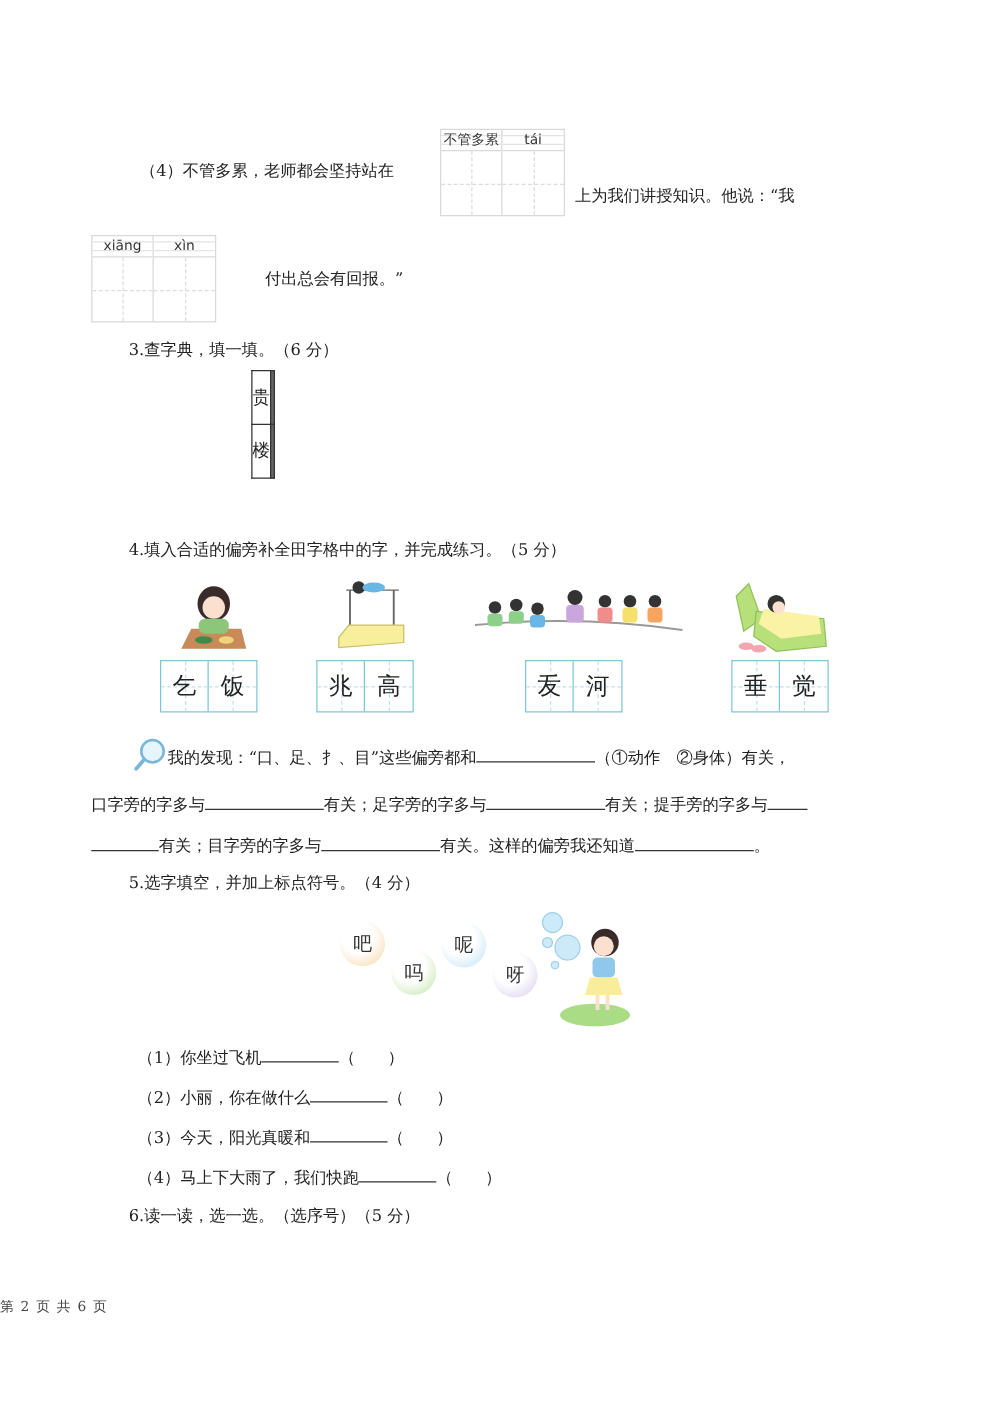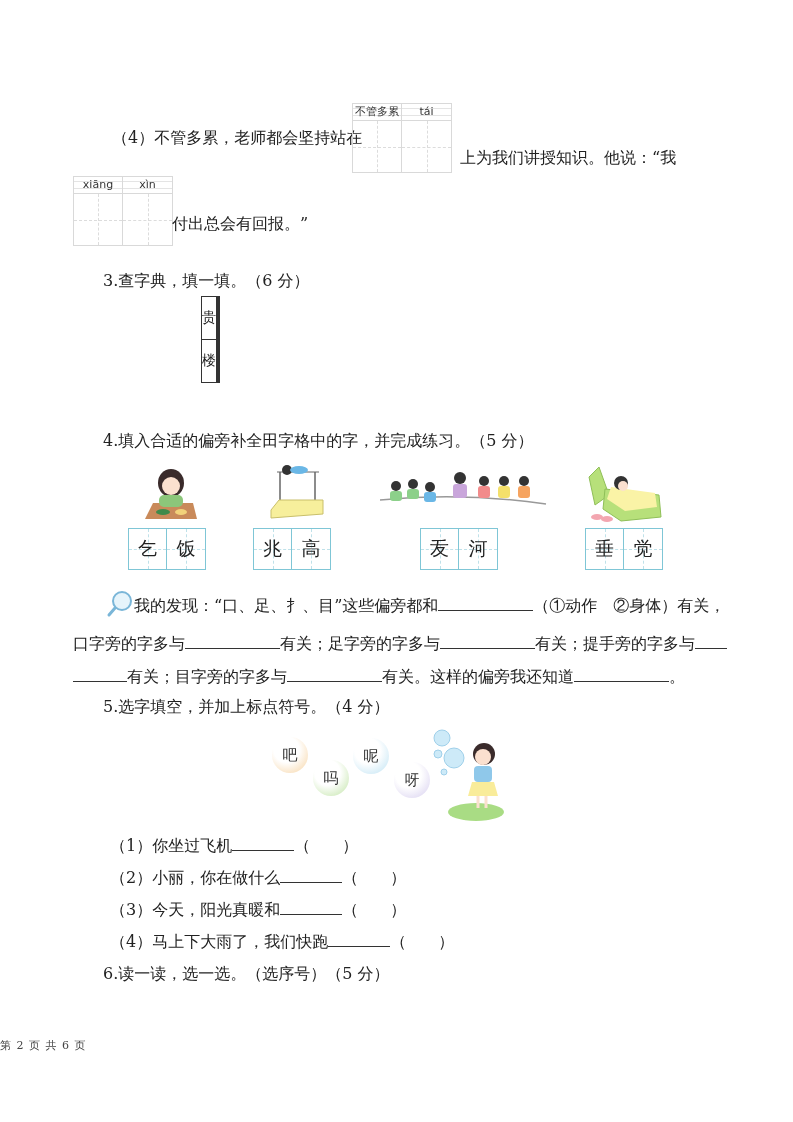--- a/index.html
+++ b/index.html
@@ -1,19 +1,19 @@
 <!DOCTYPE html>
 <html><head>
 <meta charset="utf-8">
 <style>
   * { box-sizing: border-box; margin: 0; padding: 0; }
   html, body { width: 793px; height: 1122px; background: #ffffff; }
   body { position: relative; font-family: "DejaVu Serif", "Liberation Serif", serif; color: #222; font-size: 14px; overflow: hidden; }
   .abs { position: absolute; }
-  .line { white-space: nowrap; font-size: 16px; color: #222; }
+  .line { white-space: nowrap; font-size: 13px; color: #222; }
 
   
   .py-grid { position: absolute; border: 1px solid #d9d9d9; display: flex; }
   .py-cell { position: relative; width: 49px; border-right: 1px solid #d9d9d9; }
   .py-cell:last-child { border-right: none; }
   .py-top { height: 17px; border-bottom: 1px solid #d9d9d9; position: relative; font-family: "DejaVu Sans", sans-serif; font-size: 11px; color: #333; text-align: center; line-height: 15px; }
   .py-top::before { content: ""; position: absolute; left: 0; right: 0; top: 4px; border-top: 1px solid #e4e4e4; }
   .py-top::after { content: ""; position: absolute; left: 0; right: 0; top: 11px; border-top: 1px solid #e4e4e4; }
   .py-top span { position: relative; z-index: 1; background: transparent; }
   .py-box { height: 51px; position: relative; }
@@ -53,31 +53,31 @@
       </div>
   </div>
   <div class="py-cell">
     <div class="py-top"><span>tái</span></div>
     <div class="py-box"></div>
   </div>
 </div>
 
 <div class="abs line" style="left:460px; top:128px;margin-top:20px;">上为我们讲授知识。他说：“我</div>
 
-<div class="py-grid" style="left:73px; top:176px;">
+<div class="py-grid" style="left:73px; top:188px;">
   <div class="py-cell">
     <div class="py-top"><span>xiāng</span></div>
     <div class="py-box"></div>
   </div>
   <div class="py-cell">
     <div class="py-top"><span>xìn</span></div>
     <div class="py-box"></div>
   </div>
 </div>
-<div class="abs line" style="left:172px; top:214px;">付出总会有回报。”</div>
+<div class="abs line" style="left:172px; top:214px;padding-left:40px;">付出总会有回报。”</div>
 
 <div class="abs line" style="left:103px; top:271px;">3.查字典，填一填。（6 分）</div>
 <table class="dict">
   <tbody>
   <tr>
     <td>贵</td>
     <td></td>
     <td></td>
     <td></td>
   </tr>

